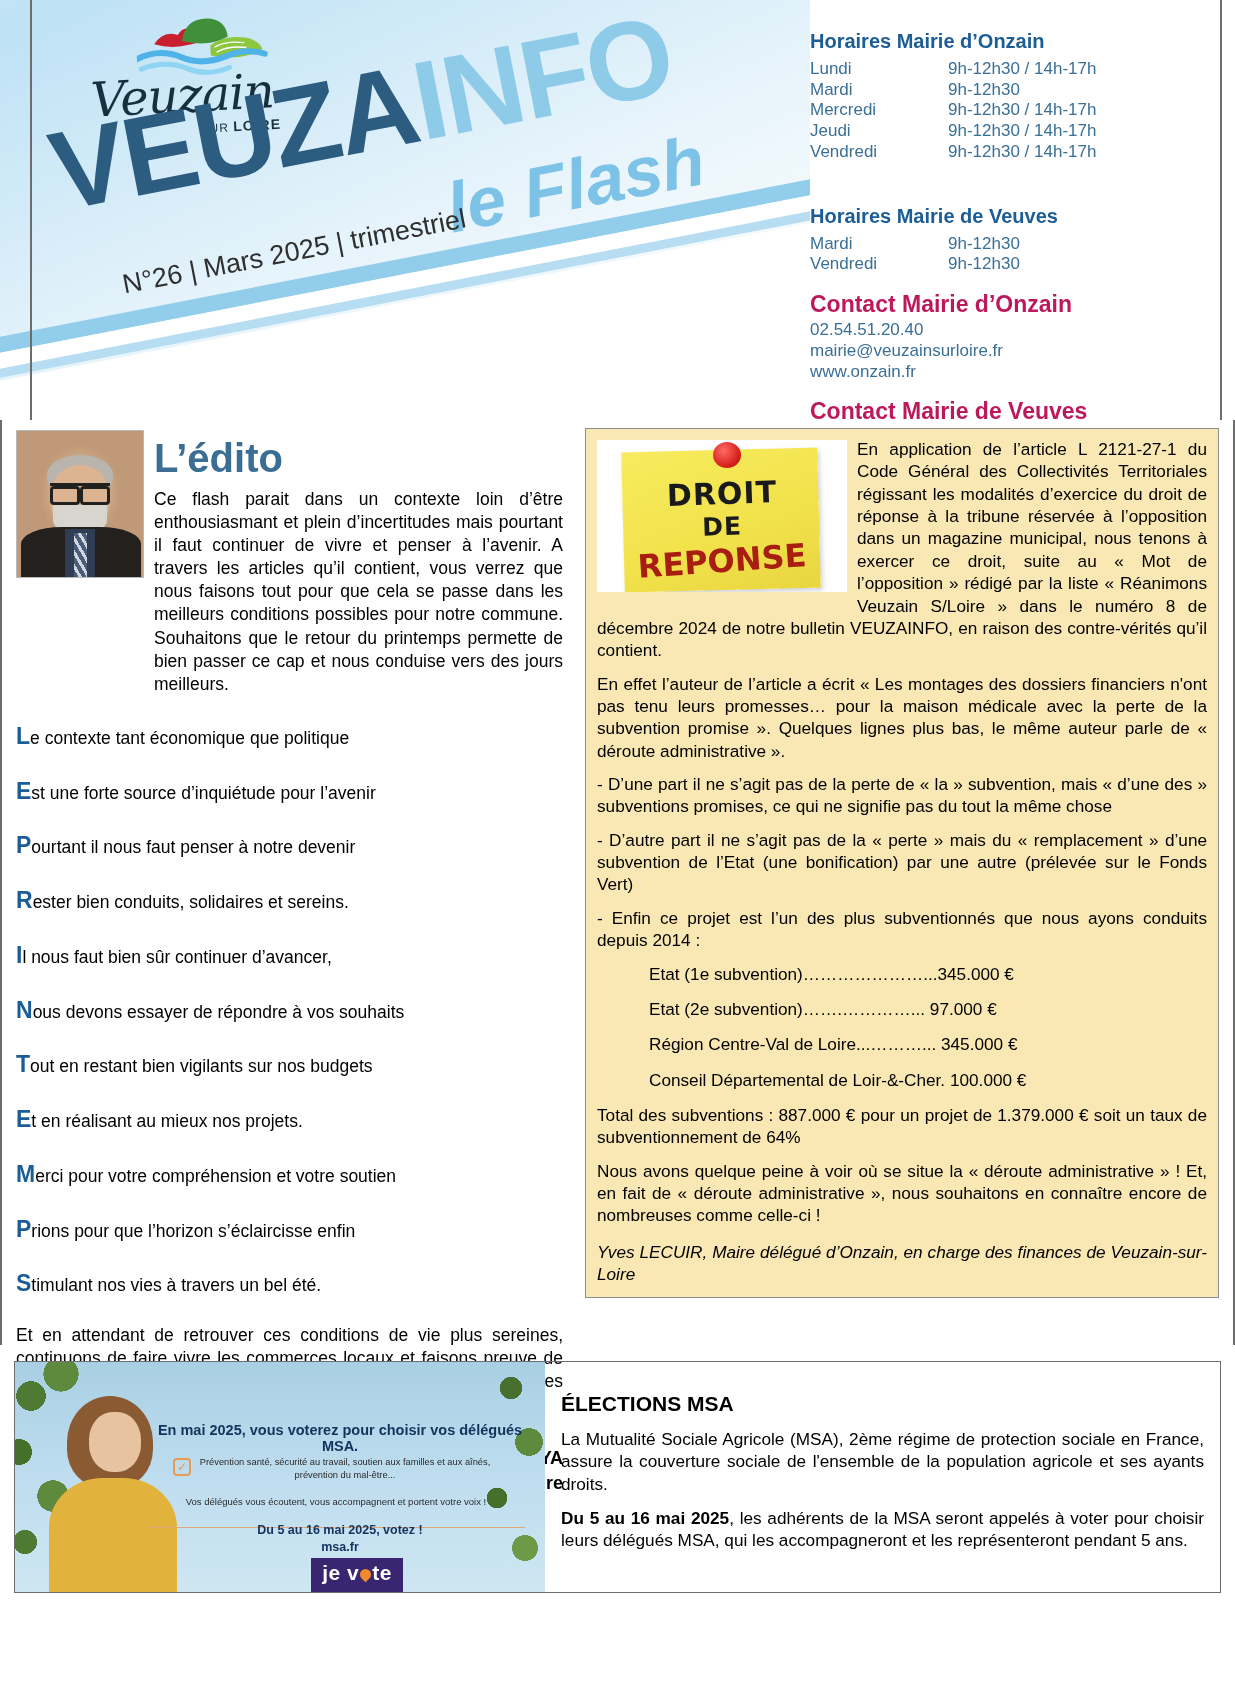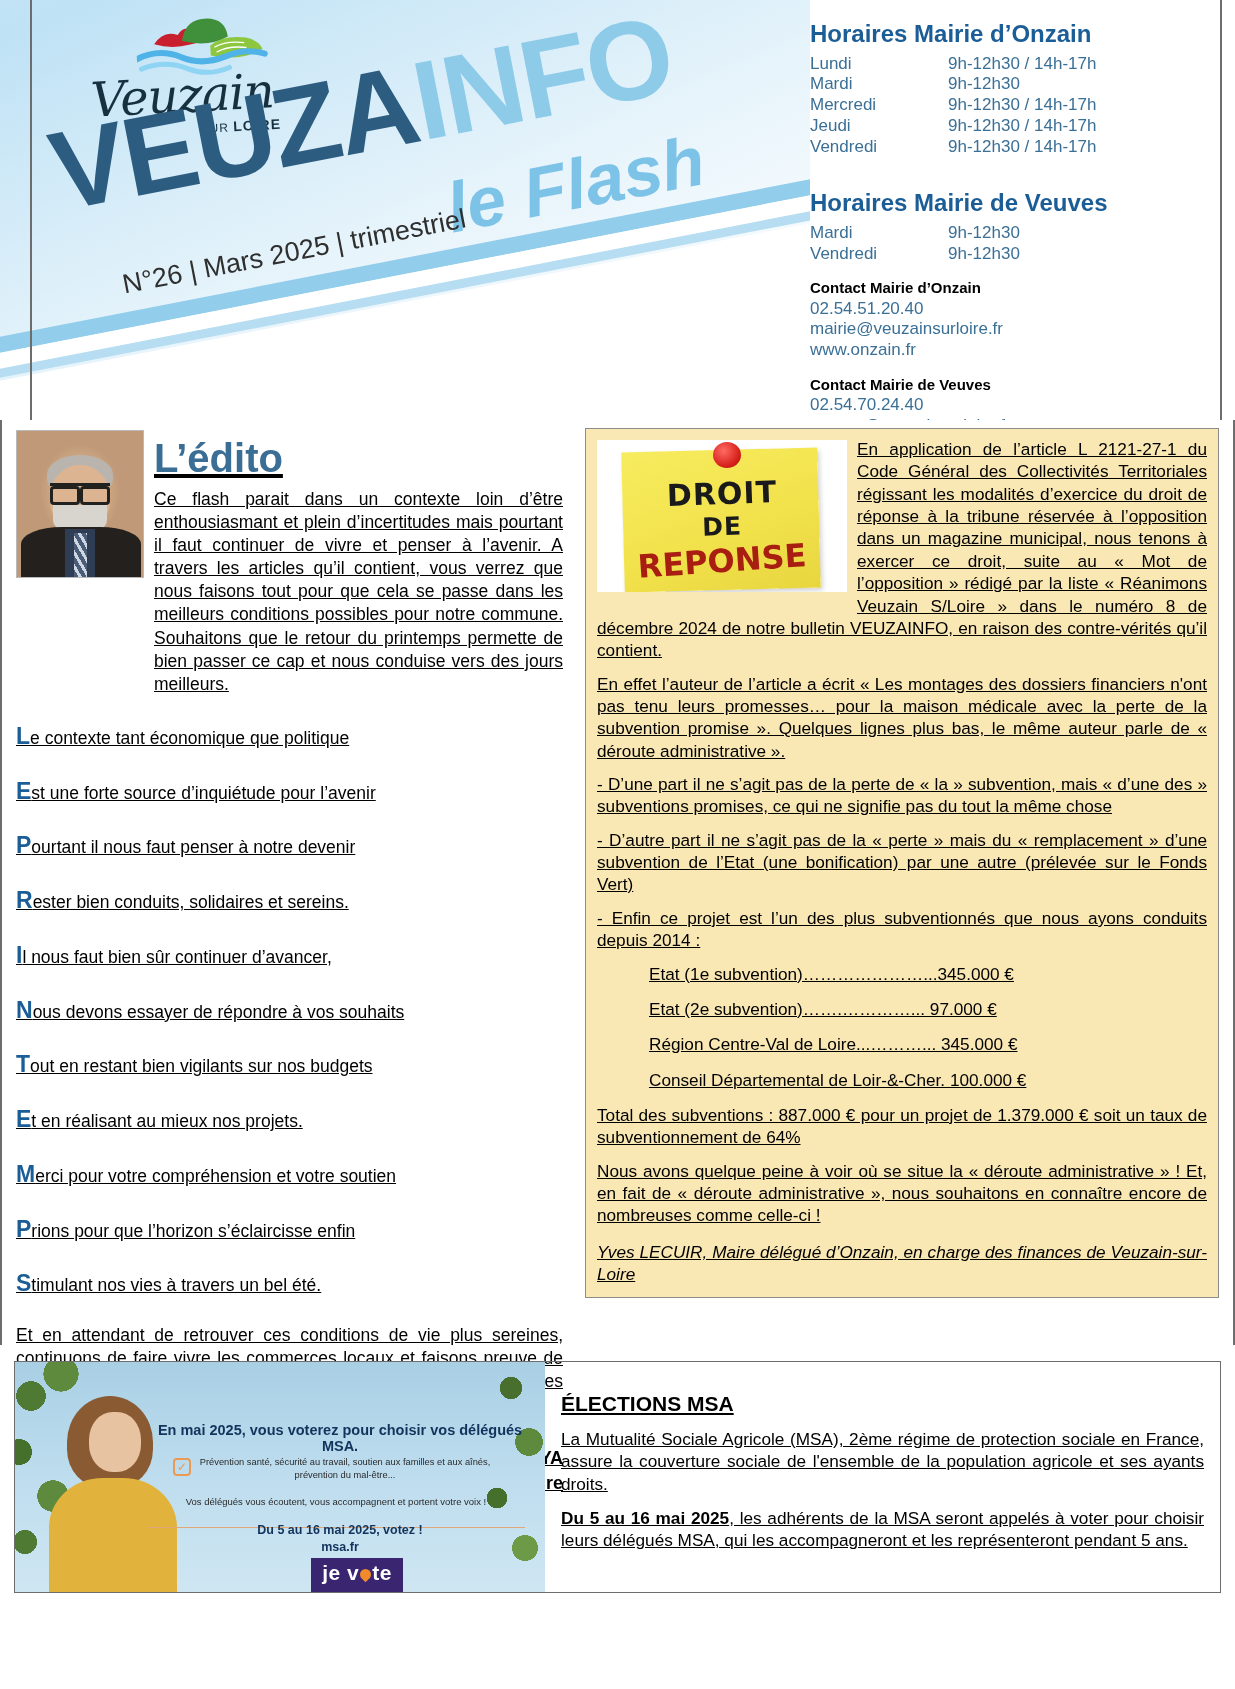--- a/index.html
+++ b/index.html
@@ -119,41 +119,40 @@
     white-space:nowrap;
   }
 
   
   .hdr-info {
     position:absolute;
     left:810px; top:14px;
     width:412px;
   }
   .hi-h {
-    font-size:24px; font-weight:bold; color:#1b5d96;
-    margin:6px 0 6px 0; line-height:1.15;
+    font-size:20px; font-weight:bold; color:#1b5d96;
+    margin:16px 0 6px 0; line-height:1.15;
   }
   .hi-rows { margin:0 0 0 0; }
   .hi-row { display:flex; font-size:17px; color:#3a6f96; line-height:1.22;gap:28px; }
   .hi-day { width:110px; flex:0 0 110px; }
   .hi-time { flex:1; }
   .hi-gap { height:26px; }
   .hi-gap-sm { height:14px; }
-  .hi-ch { font-size:15px; font-weight:bold; color:#000000; line-height:1.35; }
+  .hi-ch { font-size:23px; font-weight:bold; color:#be185d; line-height:1.35; }
   .hi-cl { font-size:17px; color:#3a6f96; line-height:1.22; }
   .hdr-right-rule {
     position:absolute; right:13px; top:0; width:2px; height:420px; background:#6d6d6d;
   }
 
   
   .main {
     position:relative;
     width:1235px;
     padding:0;
-    text-decoration:underline;
   }
   .cols {
     position:relative;
     display:flex;
     width:1235px;
     height:925px;
   }
   .col-left {
     position:relative;
     width:575px;

